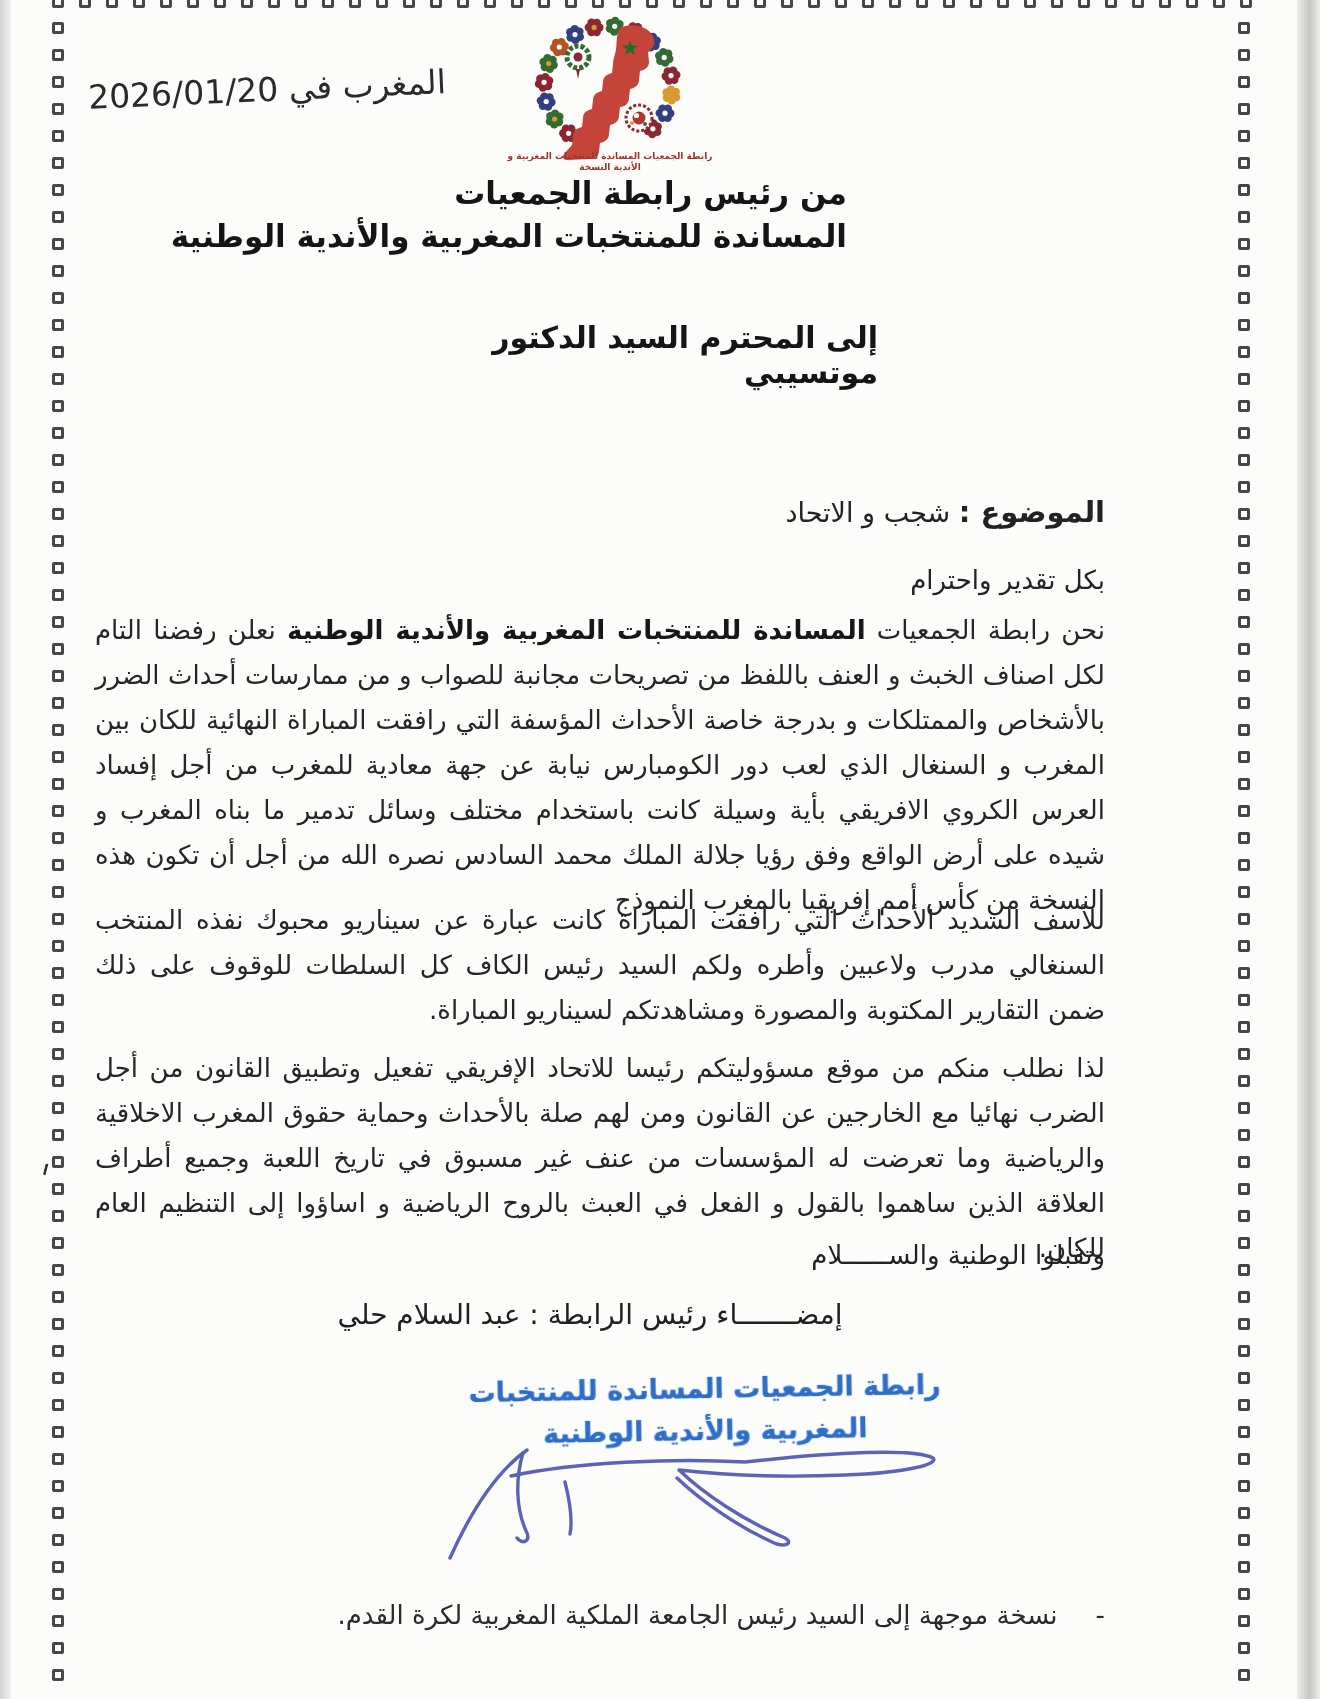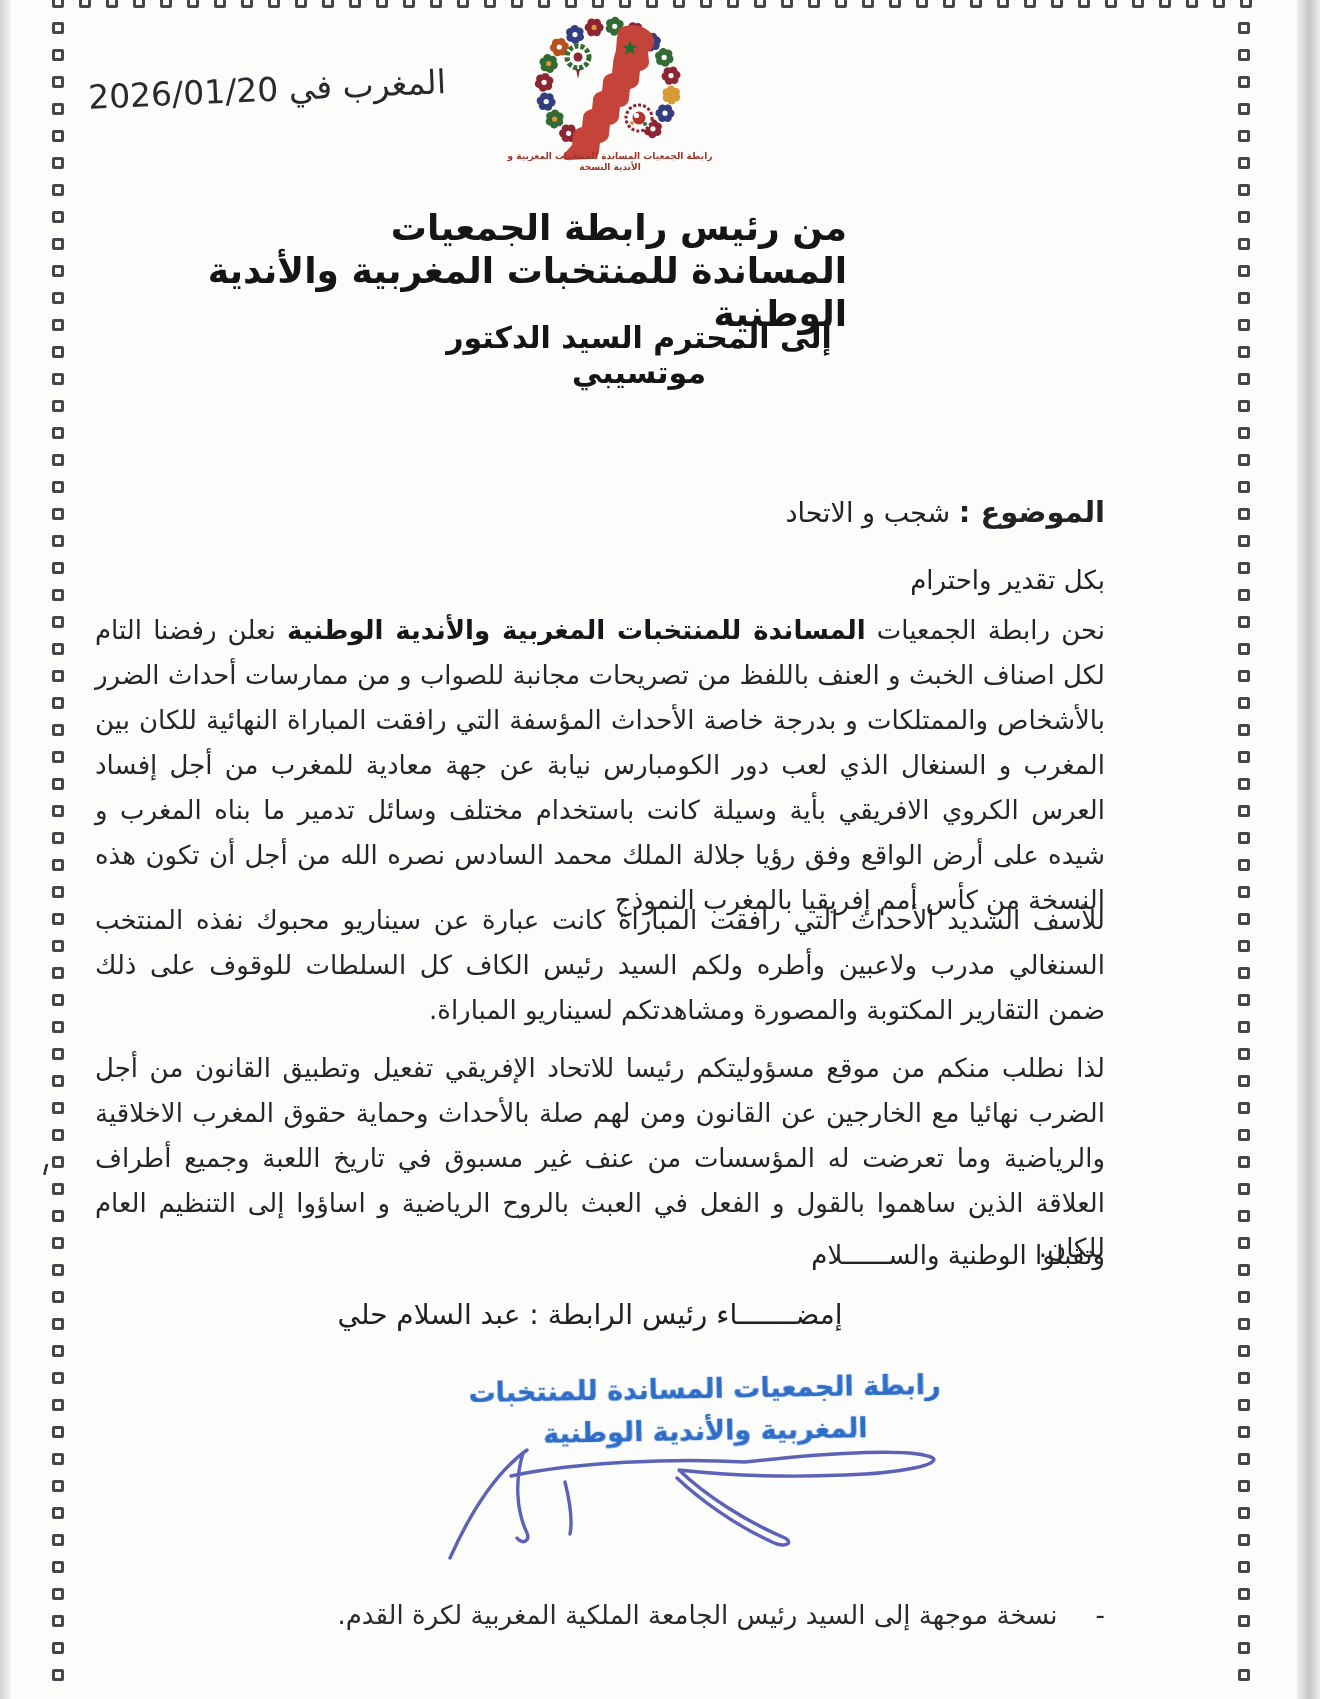--- a/index.html
+++ b/index.html
@@ -15,24 +15,24 @@
     background:linear-gradient(to left,#ededec 0%,#c6c6c5 45%,#eeeeed 100%);}
   .holes{position:absolute;}
   .hole{position:absolute;width:12px;height:12px;box-sizing:border-box;
     border:3px solid #47474b;background:#ffffff;border-radius:2px;}
   .date{position:absolute;left:88px;top:70px;font-size:33px;direction:rtl;
     transform:rotate(-2.5deg);color:#2a2a2e;letter-spacing:.5px;}
   .logo-wrap{position:absolute;left:503px;top:8px;width:214px;height:152px;}
   .logo-caption{position:absolute;left:494px;top:151px;width:232px;text-align:center;
     direction:rtl;font-size:9px;font-weight:bold;color:#a03428;line-height:11px;}
   .sender{position:absolute;left:95px;top:172px;width:752px;direction:rtl;
-    text-align:left;font-weight:bold;font-size:36px;line-height:43px;color:#151518;margin-top:34px;}
+    text-align:left;font-weight:bold;font-size:31px;line-height:43px;color:#151518;}
   .sender div{text-align:right;}
   .recipient{position:absolute;left:400px;top:320px;width:478px;direction:rtl;
-    text-align:center;font-weight:bold;font-size:30px;color:#151518;}
+    text-align:right;font-weight:bold;font-size:30px;color:#151518;}
   .recipient .r2{margin-top:27px;}
   .col{position:absolute;left:95px;width:1010px;direction:rtl;}
   .subject{top:495px;font-size:27px;text-align:right;}
   .subject .lbl{font-weight:bold;font-size:29px;}
   .greeting{top:565px;font-size:26px;text-align:right;}
   .para{font-size:26px;line-height:45px;text-align:justify;text-align-last:right;color:#26262a;}
   .p1{top:608px;}
   .p2{top:898px;}
   .p3{top:1046px;}
   .closing{top:1240px;font-size:26px;text-align:right;}

